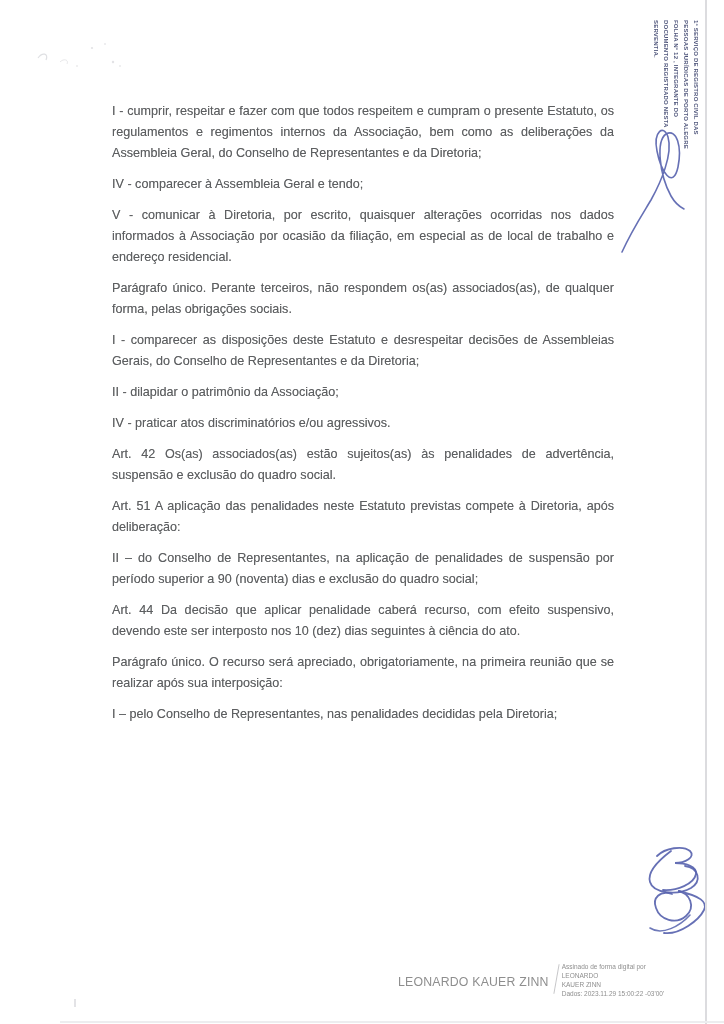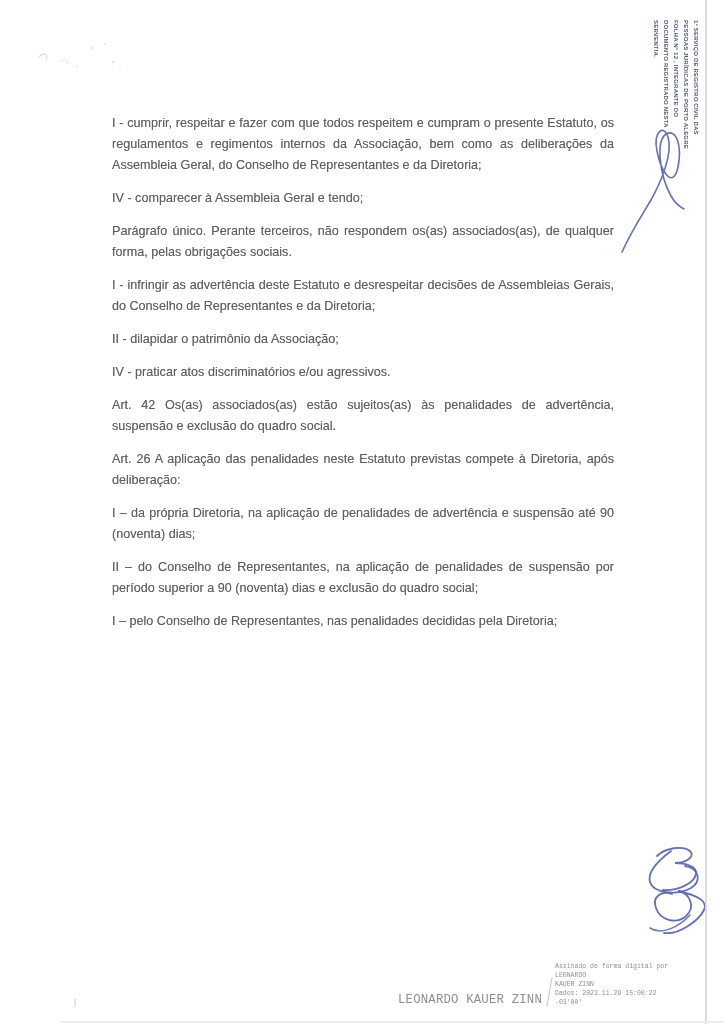--- a/index.html
+++ b/index.html
@@ -30,40 +30,40 @@
     background:#e3e3e6;
   }
   
   .doc-text{
     position:absolute;left:112px;top:101px;width:502px;
     color:var(--text);
     font-size:12.6px;line-height:21px;
     text-shadow:0 0 .4px rgba(93,95,97,.55);
   }
   .doc-text p{
-    margin:12px 0 10px 0;
+    margin:0 0 10px 0;
     text-align:justify;
   }
   
   .stamp-wrap{
     position:absolute;left:647px;top:20px;width:54px;height:124px;
   }
   .stamp-inner{
     position:absolute;left:-35px;top:35px;width:124px;height:54px;
     transform:rotate(90deg);
     color:var(--stamp);
     font-size:6px;line-height:10px;letter-spacing:.2px;
     font-weight:bold;
     opacity:.85;
   }
   .stamp-inner div{white-space:nowrap;}
   
   .sig-block{
     position:absolute;left:398px;top:958px;width:272px;
-    display:flex;align-items:flex-end;font-family:Liberation Mono, monospace;
+    display:flex;align-items:center;
   }
   .sig-name{
     color:var(--sig);
     font-size:12.3px;letter-spacing:.2px;white-space:nowrap;
     padding-top:8px;
   }
   .sig-divider{
     width:1px;height:30px;background:#c6c6c8;
     margin:2px 5px 0 7px;transform:rotate(10deg);
     flex:0 0 auto;
@@ -103,28 +103,30 @@
   <svg style="left:610px;top:112px;" width="90" height="150" viewBox="0 0 90 150">
     <path d="M 12 140 C 22 118, 32 103, 41 88 C 51 70, 63 42, 58 25
              C 54 12, 43 19, 47 39 C 51 60, 63 78, 68 55
              C 72 35, 67 16, 56 22 C 46 29, 49 62, 61 84 C 65 91, 70 95, 74 97" fill="none" style="stroke:var(--pen)" stroke-width="1.6" stroke-linecap="round" opacity="0.9"></path>
   </svg>
 
   <div class="doc-text">
 
   <p>I - cumprir, respeitar e fazer com que todos respeitem e cumpram o presente Estatuto, os regulamentos e regimentos internos da Associação, bem como as deliberações da Assembleia Geral, do Conselho de Representantes e da Diretoria;</p>
       <p>IV - comparecer à Assembleia Geral e tendo;</p>
+      <p>V - comunicar à Diretoria, por escrito, quaisquer alterações ocorridas nos dados informados à Associação por ocasião da filiação, em especial as de local de trabalho e endereço residencial.</p>
       <p>Parágrafo único. Perante terceiros, não respondem os(as) associados(as), de qualquer forma, pelas obrigações sociais.</p>
-      <p>I - infringir as advertência deste Estatuto e desrespeitar decisões de Assembleias Gerais, do Conselho de Representantes e da Diretoria;</p>
+      <p>I - comparecer as disposições deste Estatuto e desrespeitar decisões de Assembleias Gerais, do Conselho de Representantes e da Diretoria;</p>
       <p>II - dilapidar o patrimônio da Associação;</p>
       <p>IV - praticar atos discriminatórios e/ou agressivos.</p>
       <p>Art. 42 Os(as) associados(as) estão sujeitos(as) às penalidades de advertência, suspensão e exclusão do quadro social.</p>
-      <p>Art. 26 A aplicação das penalidades neste Estatuto previstas compete à Diretoria, após deliberação:</p>
-      <p>I – da própria Diretoria, na aplicação de penalidades de advertência e suspensão até 90 (noventa) dias;</p>
+      <p>Art. 51 A aplicação das penalidades neste Estatuto previstas compete à Diretoria, após deliberação:</p>
       <p>II – do Conselho de Representantes, na aplicação de penalidades de suspensão por período superior a 90 (noventa) dias e exclusão do quadro social;</p>
+      <p>Art. 44 Da decisão que aplicar penalidade caberá recurso, com efeito suspensivo, devendo este ser interposto nos 10 (dez) dias seguintes à ciência do ato.</p>
+      <p>Parágrafo único. O recurso será apreciado, obrigatoriamente, na primeira reunião que se realizar após sua interposição:</p>
       <p>I – pelo Conselho de Representantes, nas penalidades decididas pela Diretoria;</p>
     </div>
 
   <svg style="left:643px;top:840px;" width="62" height="58" viewBox="0 0 62 58">
     <path d="M 14 16 C 22 8, 40 5, 47 11 C 53 17, 42 23, 32 23
              C 42 23, 54 26, 53 34 C 51 44, 34 51, 20 50" fill="none" style="stroke:var(--pen)" stroke-width="1.8" stroke-linecap="round" opacity="0.9"></path>
     <path d="M 28 11 C 16 20, 4 32, 7 42 C 10 53, 34 56, 48 48 C 59 41, 56 28, 42 26" fill="none" style="stroke:var(--pen)" stroke-width="1.8" stroke-linecap="round" opacity="0.9"></path>
   </svg>
   <svg style="left:646px;top:884px;" width="64" height="56" viewBox="0 0 64 56">
     <path d="M 26 10 C 14 6, 6 14, 10 24 C 14 36, 30 41, 40 32 C 50 23, 44 9, 32 7

